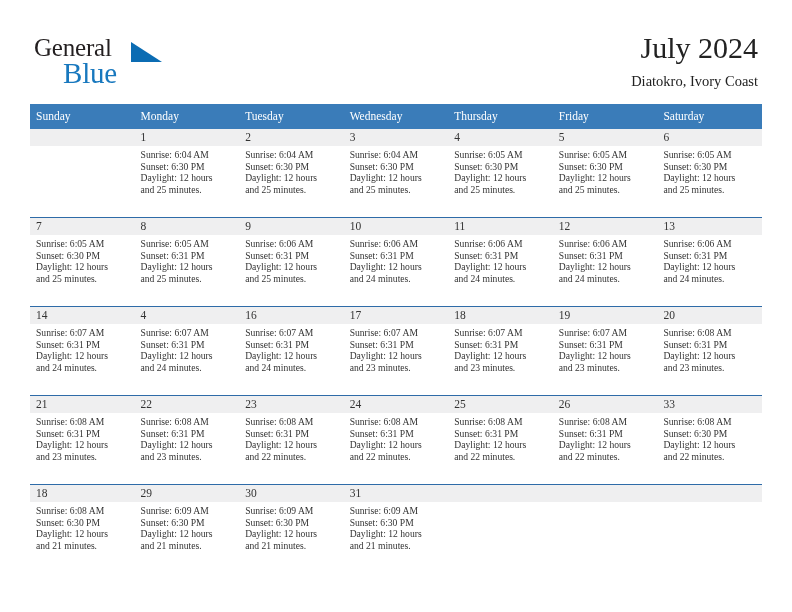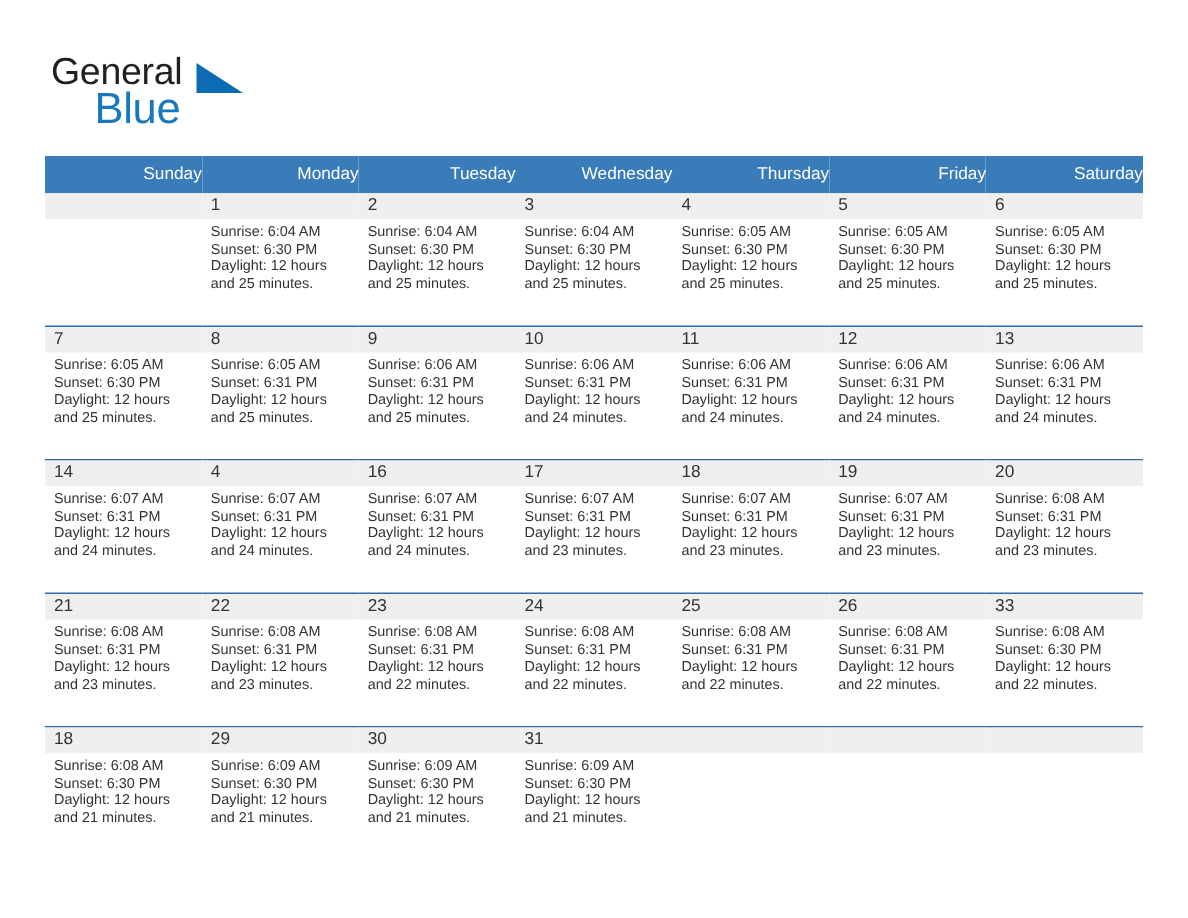--- a/index.html
+++ b/index.html
@@ -11,20 +11,21 @@
     height: 612px;
     background: #ffffff;
     font-family: "Liberation Sans", sans-serif;
     -webkit-font-smoothing: antialiased;
   }
   .page {
     position: relative;
     width: 792px;
     height: 528px;
     box-sizing: border-box;
+    font-family: Liberation Serif, serif;
   }
 
   
   .top {
     position: absolute;
     left: 34px;
     top: 30px;
     right: 34px;
     height: 66px;
   }
@@ -92,21 +93,21 @@
     border-collapse: collapse;
     table-layout: fixed;
   }
   .cal col { width: 104.57px; }
 
   .hdr th {
     background: #3a7cb9;
     color: #ffffff;
     font-size: 11.5px;
     font-weight: normal;
-    text-align: right;
+    text-align: left;
     padding: 5px 0 6px 6px;
     line-height: 14px;
     border: none;
   }
 
   tr.weekrow > td {
     padding: 0;
     vertical-align: top;
     border-top: 1.6px solid #2e6ba8;
     background: #ffffff;
@@ -143,20 +144,24 @@
 <div class="page">
 
   <div class="top">
 
     <div class="logo">
       <span class="logo-general">General</span>
       <span class="logo-tri"></span>
       <span class="logo-blue">Blue</span>
     </div>
 
+    <div class="title-wrap">
+      <div class="cal-title">July 2024</div>
+      <div class="cal-sub">Diatokro, Ivory Coast</div>
+    </div>
 
   </div>
 
   <table class="cal">
     <colgroup>
       <col>
         <col>
         <col>
         <col>
         <col>

